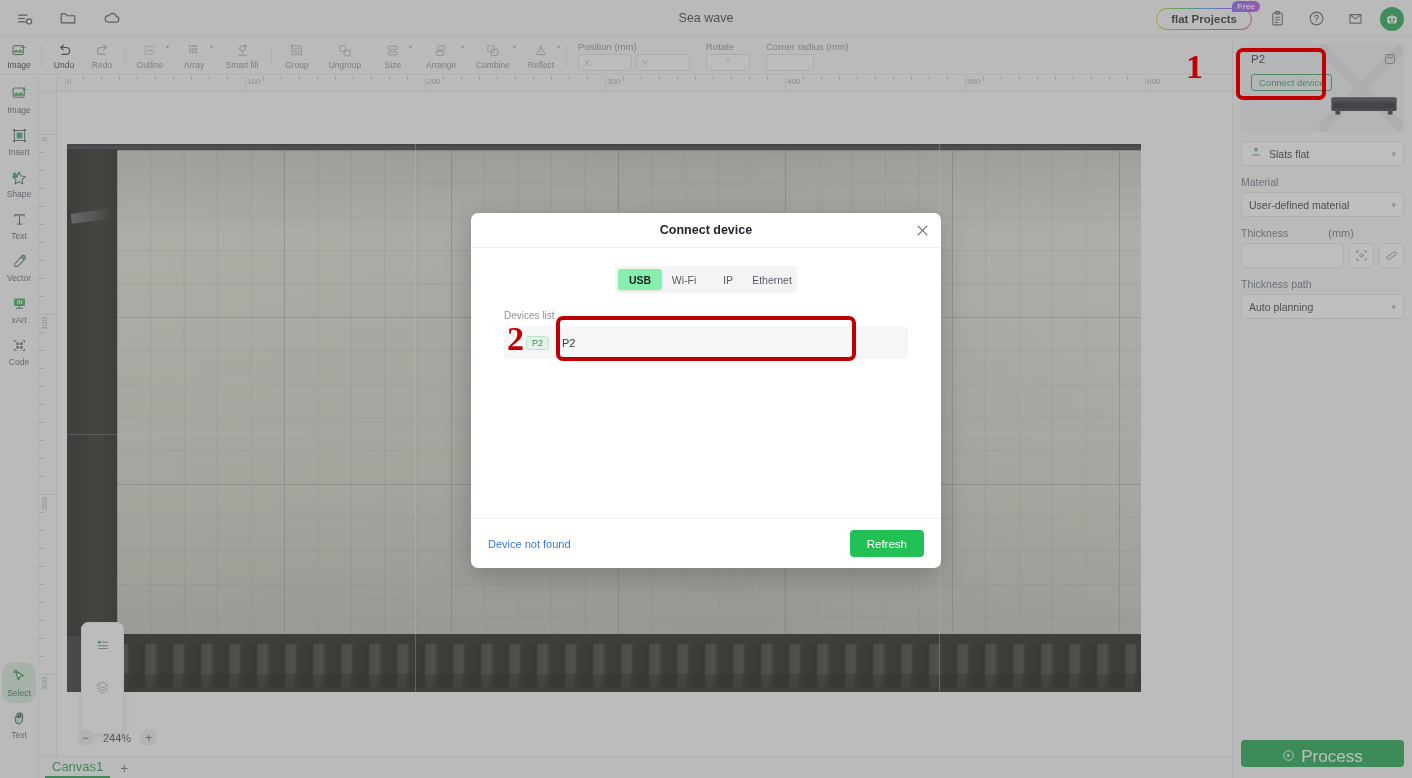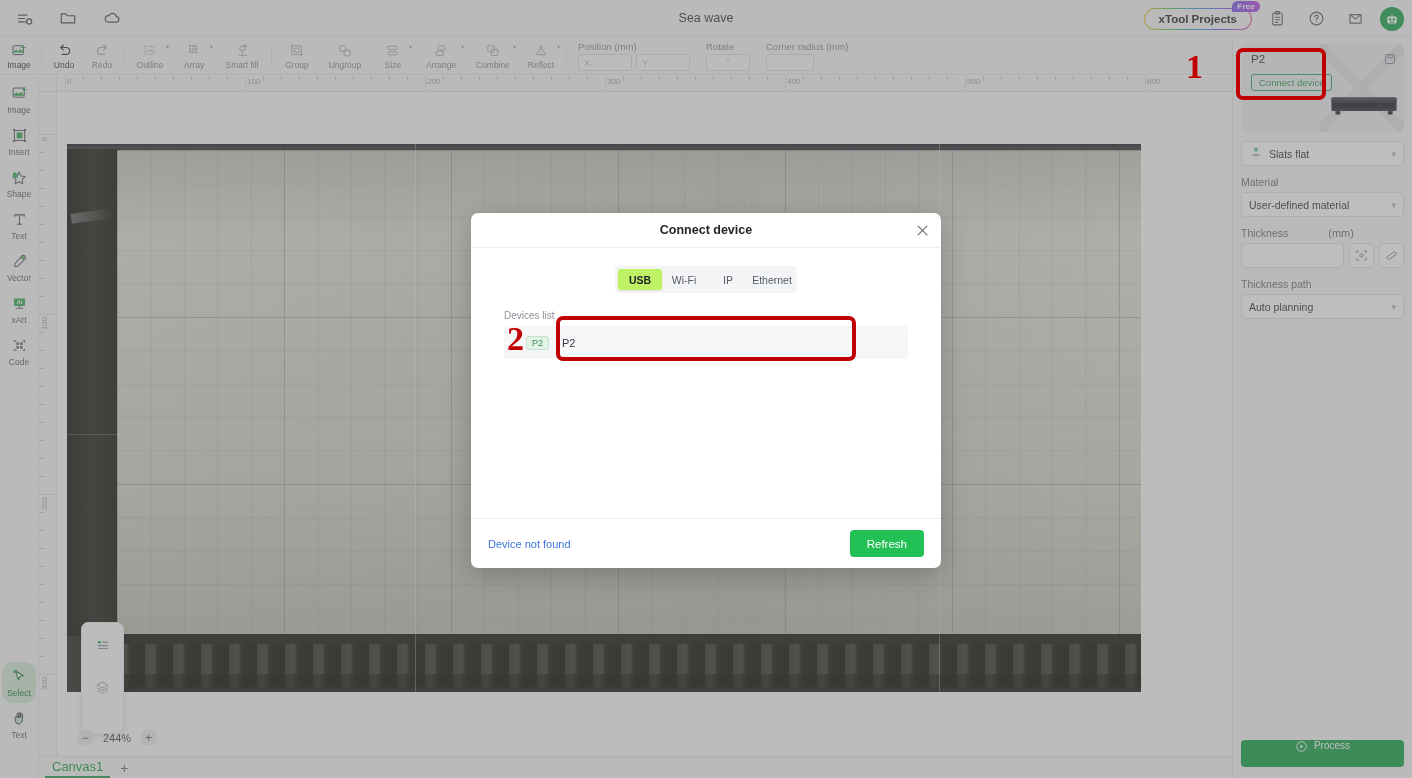--- a/index.html
+++ b/index.html
@@ -283,22 +283,22 @@
     display: flex; align-items: center;
   }
   .rp-sqbtn {
     width: 25px; height: 25px; background: #fff;
     border: 1px solid #dfe2e6; border-radius: 4px;
     display: flex; align-items: center; justify-content: center; color: #7d838a;
   }
   .process-btn {
     position: absolute; left: 8px; right: 8px; bottom: 11px;
     height: 27px; background: #16a34a; border-radius: 4px;
-    display: flex; align-items: flex-start; justify-content: center; gap: 6px;
-    color: #fff; font-size: 10px;
+    display: flex; align-items: flex-end; justify-content: center; gap: 6px;
+    color: #fff; font-size: 17px;
   }
 
   
   .modal {
     position: absolute; left: 471px; top: 213px; width: 470px; height: 355px;
     background: #fff; border-radius: 7px;
     box-shadow: 0 6px 28px rgba(0,0,0,0.22);
     z-index: 100; display: flex; flex-direction: column;
   }
   .modal-head {
@@ -311,21 +311,21 @@
   .modal-body { flex: 1; padding: 18px 33px 0 33px; position: relative; }
   .seg {
     width: 182px; margin: 0 auto 0;
     background: #f3f4f6; border-radius: 4px; padding: 3px;
     display: flex; align-items: center;
   }
   .seg-item {
     flex: 1; height: 21px; display: flex; align-items: center; justify-content: center;
     font-size: 10.5px; color: #555b62; border-radius: 3px; white-space: nowrap;
   }
-  .seg-item.active { background: #bef264; color: #1c2025; font-weight: bold; box-shadow: 0 1px 2px rgba(0,0,0,0.08); }
+  .seg-item.active { background: #86efac; color: #1c2025; font-weight: bold; box-shadow: 0 1px 2px rgba(0,0,0,0.08); }
   .devices-label { font-size: 10px; color: #8d939a; margin-top: 17px; margin-bottom: 5px; }
   .device-row {
     height: 33px; background: #f5f6f7; border-radius: 4px;
     display: flex; align-items: center; gap: 13px; padding-left: 22px;
   }
   .device-chip {
     font-size: 9px; color: #3c8f58; background: #e3f3e8;
     border: 1px solid #bfe3cb; border-radius: 3px;
     padding: 1px 5px;
   }
@@ -377,21 +377,21 @@
         <svg width="18" height="18" viewBox="0 0 20 20" fill="none" stroke="#4a4f55" stroke-width="1.3" stroke-linejoin="round">
           <path d="M5.5 14.5h9a3 3 0 0 0 .3-6 4.3 4.3 0 0 0-8.2-1 3.2 3.2 0 0 0-1.1 7z"></path>
         </svg>
       </div>
     </div>
 
     <div class="topbar-title">Sea wave</div>
 
     <div class="topbar-right">
       <div class="xtool-projects">
-        <span>xTool Projects</span>
+        <span>flat Projects</span>
         <span class="free-badge">Free</span>
       </div>
       <div class="tb-icon">
         <svg width="17" height="17" viewBox="0 0 20 20" fill="none" stroke="#5b6168" stroke-width="1.3" stroke-linejoin="round">
           <rect x="4.5" y="3.5" width="11" height="14" rx="1.5"></rect>
           <rect x="7.5" y="1.8" width="5" height="3" rx="1"></rect>
           <line x1="7.5" y1="8.5" x2="12.5" y2="8.5" stroke-linecap="round"></line>
           <line x1="7.5" y1="11.5" x2="12.5" y2="11.5" stroke-linecap="round"></line>
           <line x1="7.5" y1="14.5" x2="10.5" y2="14.5" stroke-linecap="round"></line>
         </svg>

